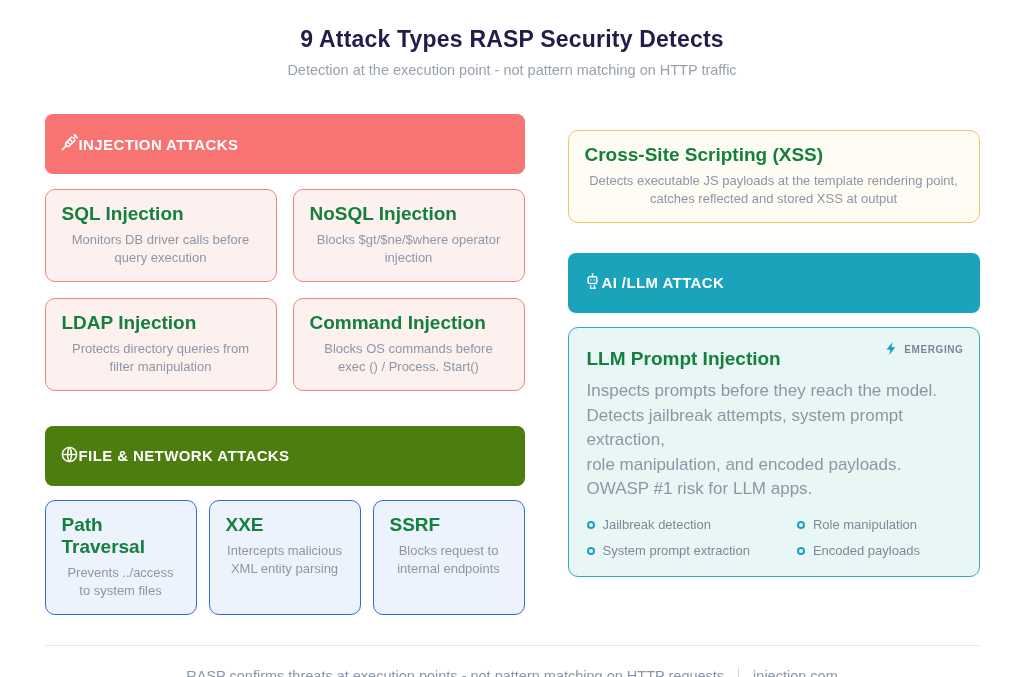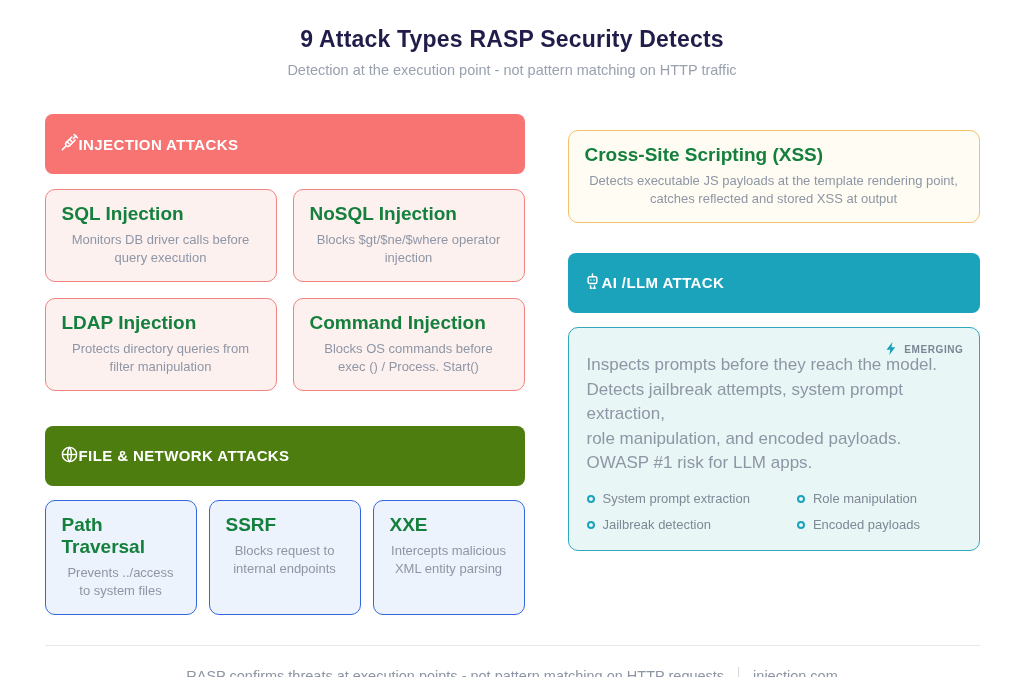--- a/index.html
+++ b/index.html
@@ -138,26 +138,26 @@
         </span>
         <span>FILE &amp; NETWORK ATTACKS</span>
       </div>
 
       <div class="grid-3">
         <div class="card blue-card">
           <h3>Path Traversal</h3>
           <p>Prevents ../access to system files</p>
         </div>
         <div class="card blue-card">
+          <h3>XXE</h3>
+          <p>Intercepts malicious XML entity parsing</p>
+        </div>
+        <div class="card blue-card">
           <h3>SSRF</h3>
           <p>Blocks request to internal endpoints</p>
-        </div>
-        <div class="card blue-card">
-          <h3>XXE</h3>
-          <p>Intercepts malicious XML entity parsing</p>
         </div>
       </div>
 
     </div>
 
     <div class="col-right">
 
 
       <div class="card orange-card">
         <h3>Cross-Site Scripting (XSS)</h3>
@@ -182,36 +182,37 @@
       <div class="card teal-card">
         <div class="emerging-badge">
           <span>
             <svg viewBox="0 0 24 24" width="15" height="15" fill="#14a3bb">
               <path d="M13.5 1.5L4 14h6l-1.5 8.5L18 10h-6l1.5-8.5z"></path>
             </svg>
           </span>
           <span>EMERGING</span>
         </div>
 
+        <h3 class="llm-title">LLM Prompt Injection</h3>
 
         <div class="llm-desc">
           <div>Inspects prompts before they reach the model.</div>
           <div>Detects jailbreak attempts, system prompt extraction,</div>
           <div>role  manipulation, and encoded payloads.</div>
           <div>OWASP #1 risk for LLM apps.</div>
         </div>
 
         <div class="llm-bullets">
           <div class="bullet-item">
             <span class="bullet-ring"></span>
+            <span>Jailbreak detection</span>
+          </div>
+          <div class="bullet-item">
+            <span class="bullet-ring"></span>
             <span>System prompt extraction</span>
-          </div>
-          <div class="bullet-item">
-            <span class="bullet-ring"></span>
-            <span>Jailbreak detection</span>
           </div>
           <div class="bullet-item">
             <span class="bullet-ring"></span>
             <span>Role manipulation</span>
           </div>
           <div class="bullet-item">
             <span class="bullet-ring"></span>
             <span>Encoded payloads</span>
           </div>
         </div>

